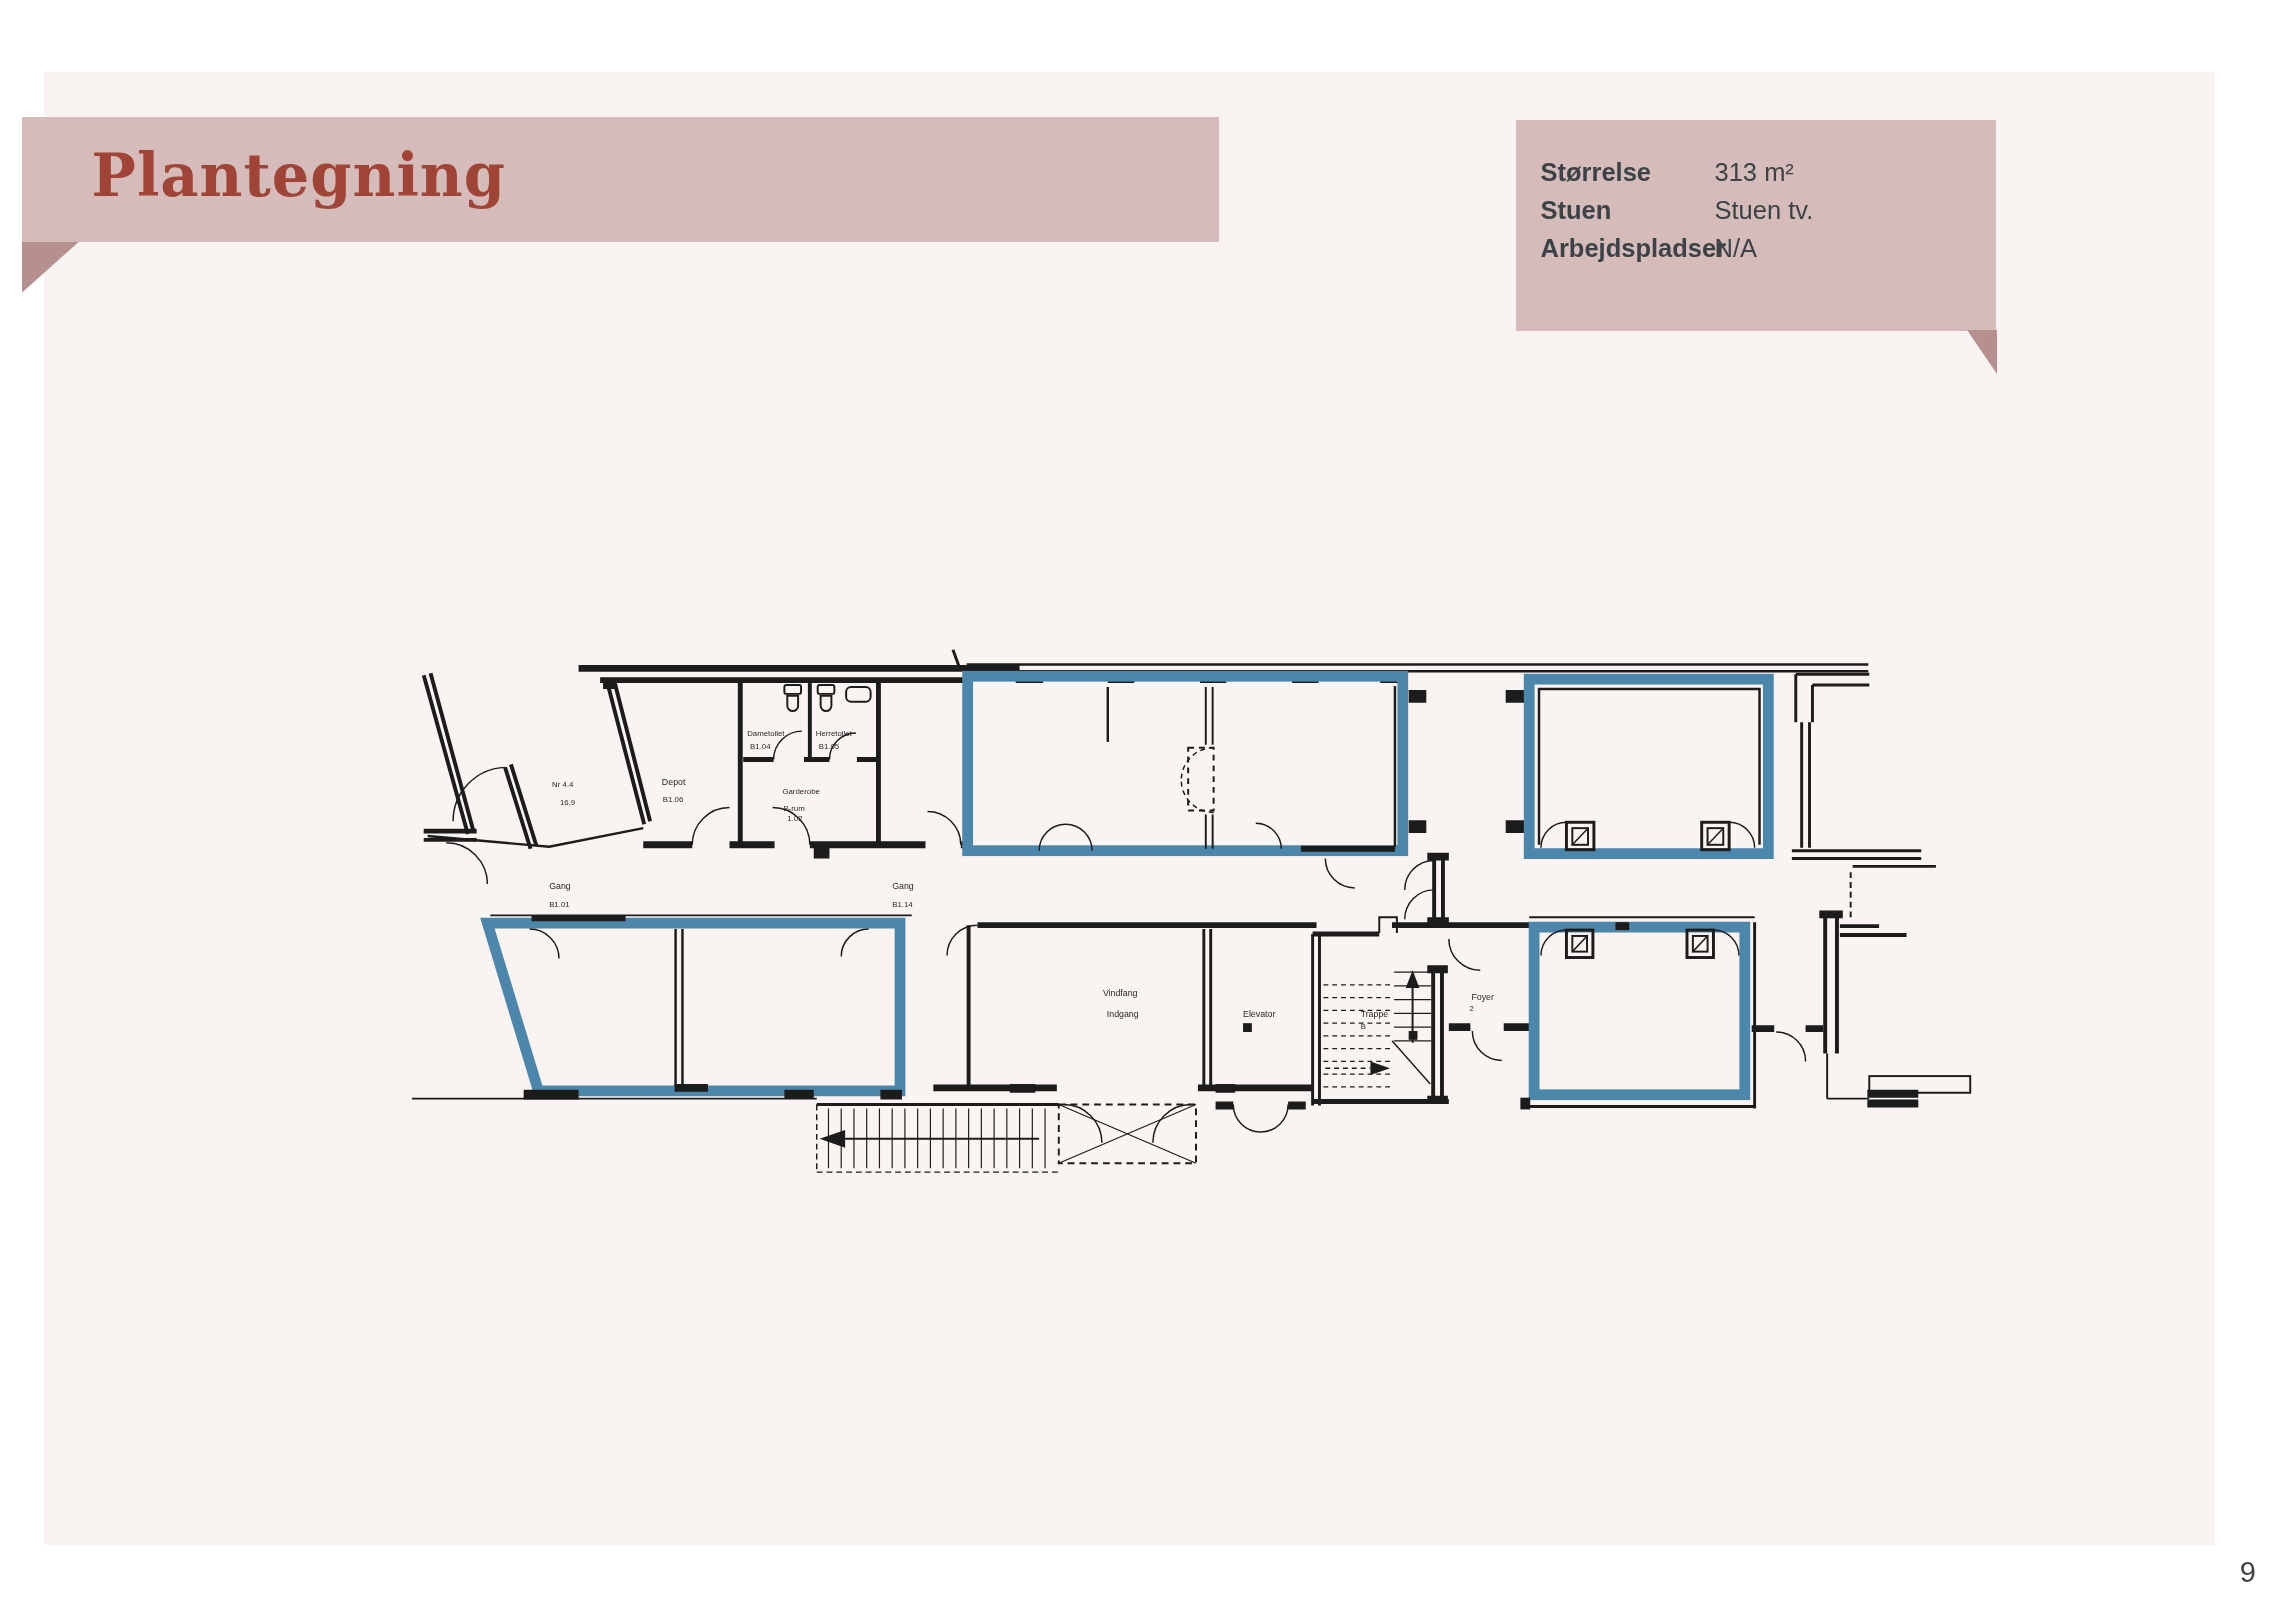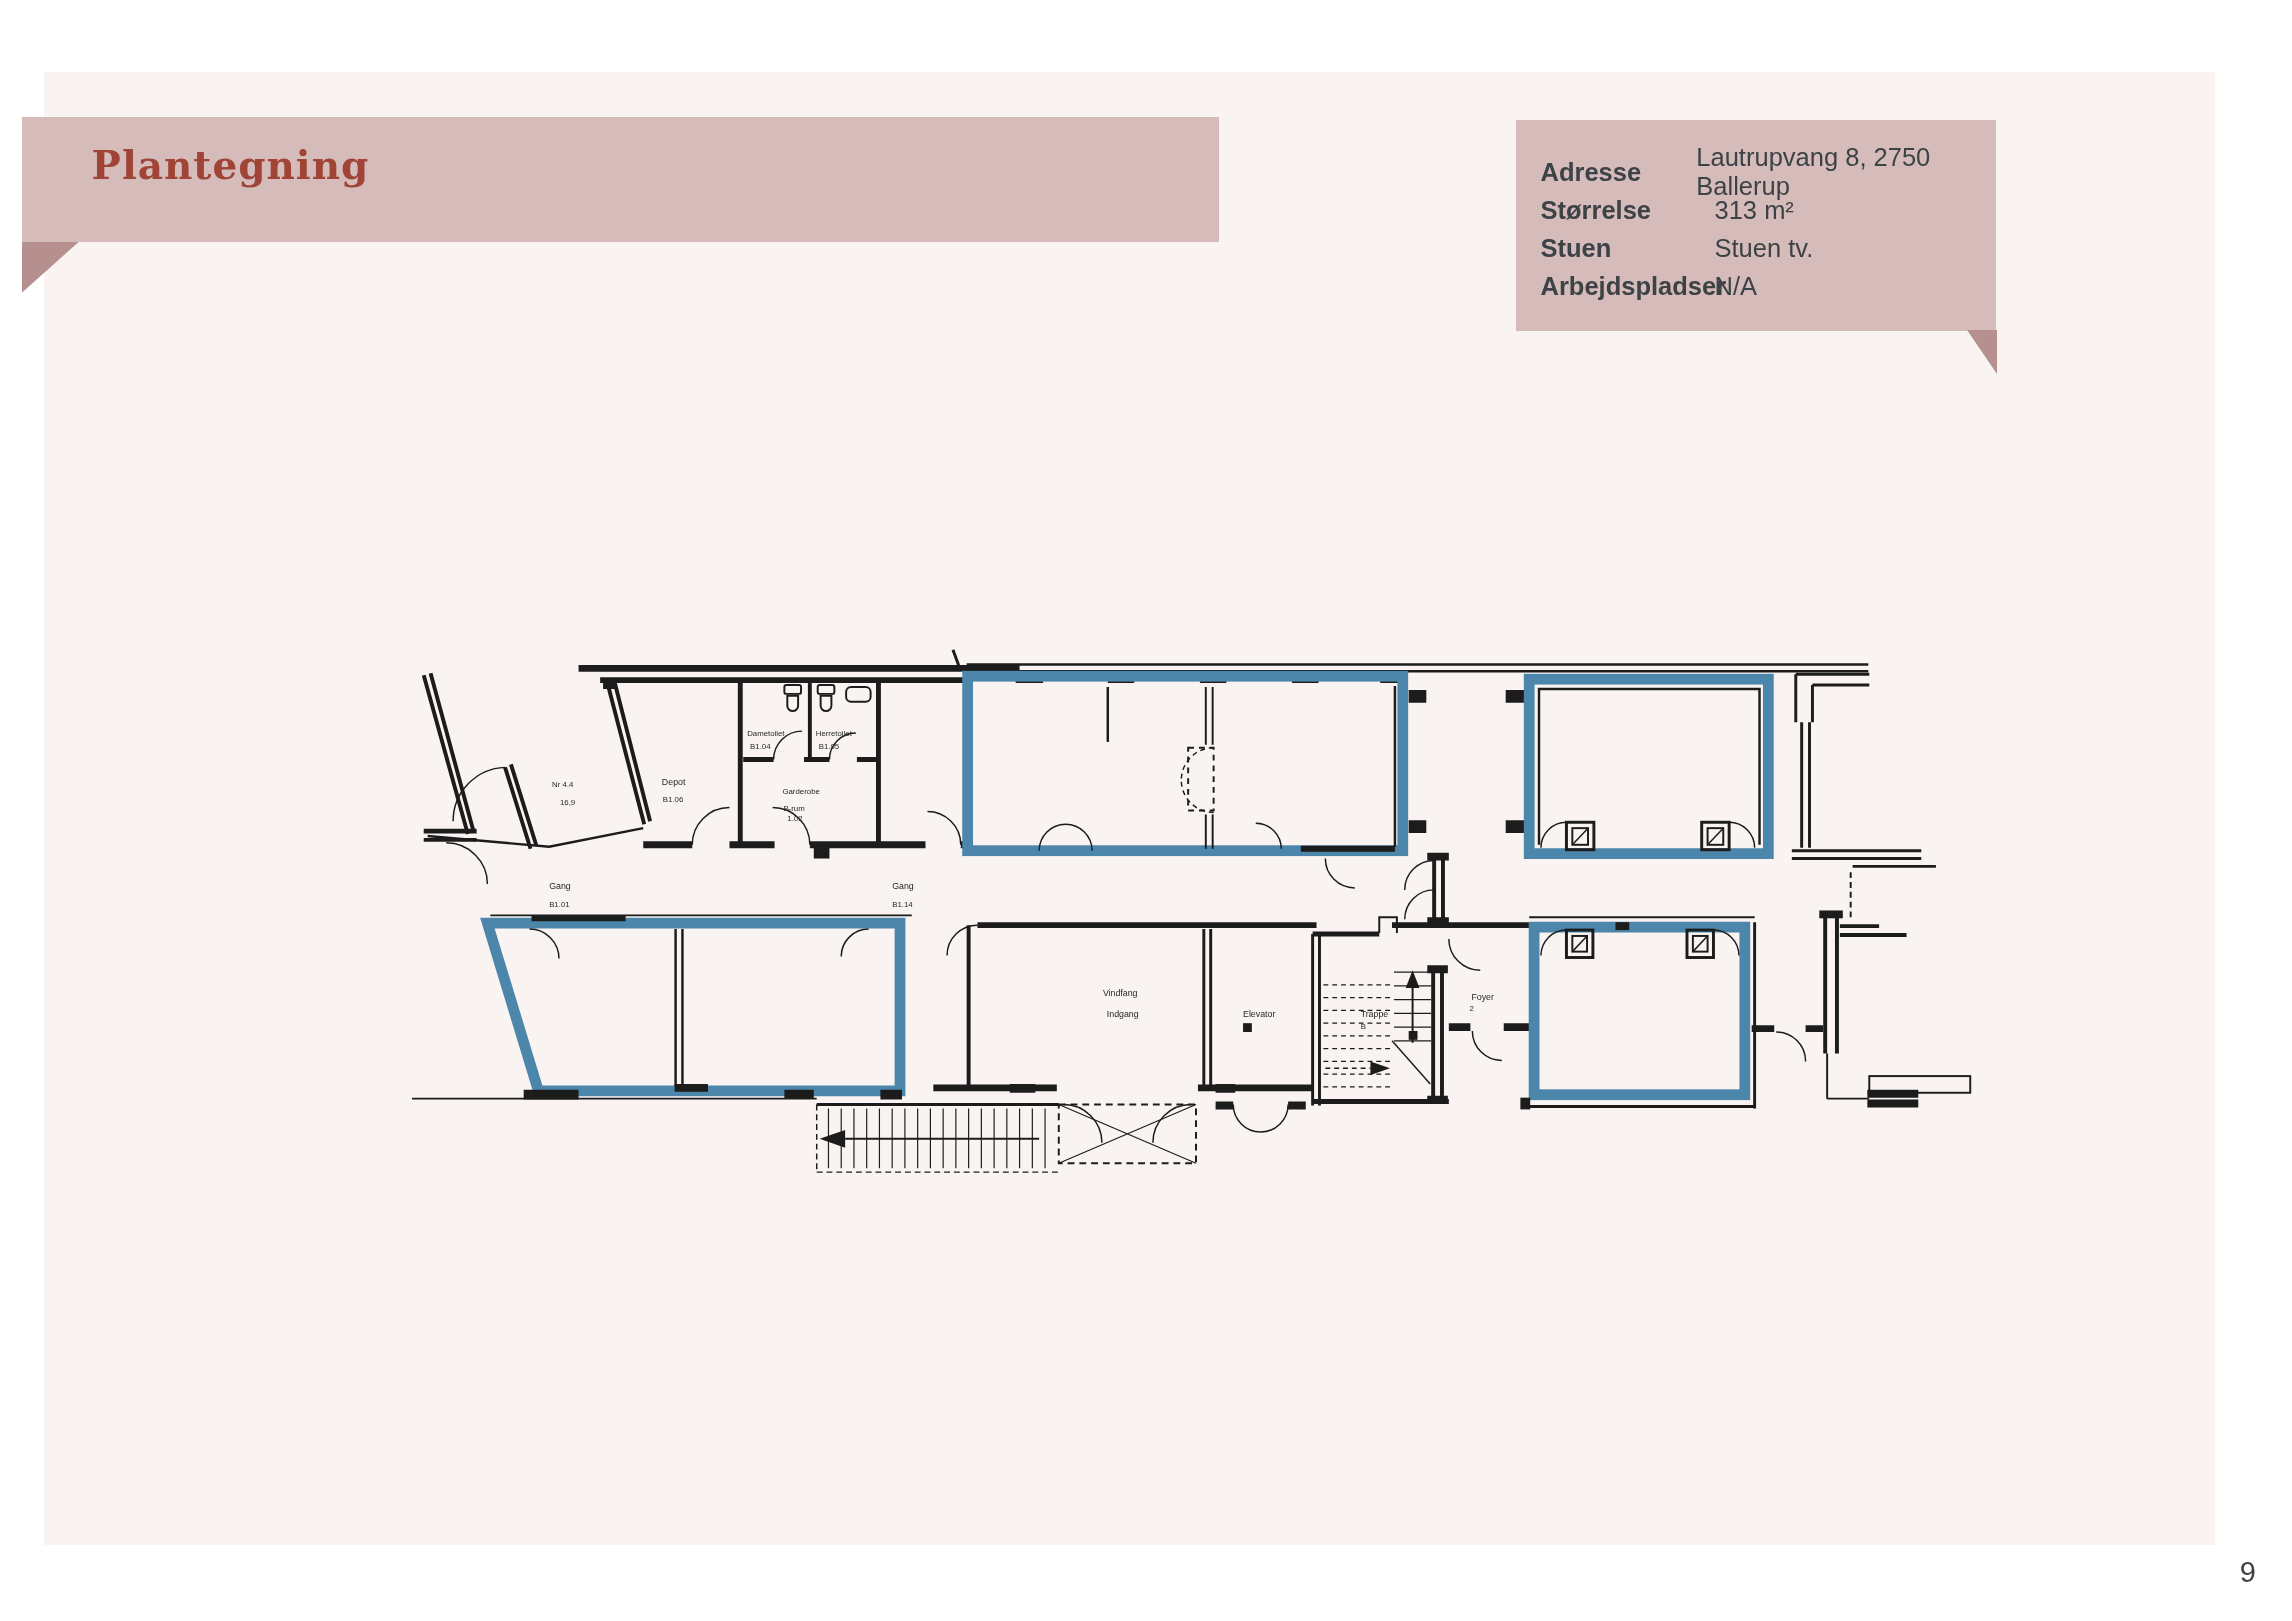--- a/index.html
+++ b/index.html
@@ -1,21 +1,21 @@
 <!DOCTYPE html>
 <html style="--page-bg: #ffffff; --content-bg: #f9f4f1; --banner-bg: #d5bcba; --banner-fold: #b5908e; --title-color: #9f4436; --info-text: #3d4247; --highlight-blue: #4d86ab; --plan-line: #1c1c1c; --page-number-color: #414141;"><head>
 <meta charset="utf-8">
 <style>
   html,body{margin:0;padding:0;background:#ffffff;}
   body{width:2293px;height:1621px;position:relative;font-family:"Liberation Sans",sans-serif;}
   .page{position:absolute;inset:0;width:2293px;height:1621px;background:var(--page-bg,#ffffff);overflow:hidden;}
   .content{position:absolute;left:44px;top:72px;width:2171px;height:1473px;background:var(--content-bg,#f9f4f1);}
   .banner{position:absolute;left:21.6px;top:117px;width:1197px;height:125px;background:var(--banner-bg,#d5bcba);}
   .banner h1{margin:0;padding:29px 0 0 70px;font-family:"DejaVu Serif","Liberation Serif",serif;
-             font-weight:700;font-size:39px;line-height:1;color:var(--title-color,#9f4436);letter-spacing:1px;}
+             font-weight:700;font-size:59px;line-height:1;color:var(--title-color,#9f4436);letter-spacing:1px;}
   .fold-left{position:absolute;left:21.6px;top:242px;width:57px;height:51px;background:var(--banner-fold,#b5908e);
              clip-path:polygon(0 0,100% 0,0 100%);}
   .infobox{position:absolute;left:1516px;top:120px;width:480px;height:211px;background:var(--banner-bg,#d5bcba);
            padding:33px 0 0 24.5px;box-sizing:border-box;}
   .info-row{display:flex;height:38px;align-items:center;font-size:25.5px;color:var(--info-text,#3d4247);}
   .info-row .lbl{width:174px;font-weight:bold;}
   .info-row .val{font-weight:normal;}
   .fold-right{position:absolute;left:1967px;top:330px;width:30px;height:44px;background:var(--banner-fold,#b5908e);
               clip-path:polygon(0 0,100% 0,100% 100%);}
   .pageno{position:absolute;top:1556px;right:37px;font-size:29px;color:var(--page-number-color,#414141);}
@@ -30,24 +30,20 @@
 <div class="page">
 
   <div class="content"></div>
 
   <div class="banner">
     <h1>Plantegning</h1>
   </div>
   <div class="fold-left"></div>
 
   <div class="infobox">
-    <div class="info-row">
-      <span class="lbl">Adresse</span>
-      <span class="val">Lautrupvang 8, 2750 Ballerup</span>
-    </div>
     <div class="info-row">
       <span class="lbl">Størrelse</span>
       <span class="val">313 m²</span>
     </div>
     <div class="info-row">
       <span class="lbl">Stuen</span>
       <span class="val">Stuen tv.</span>
     </div>
     <div class="info-row">
       <span class="lbl">Arbejdspladser</span>

